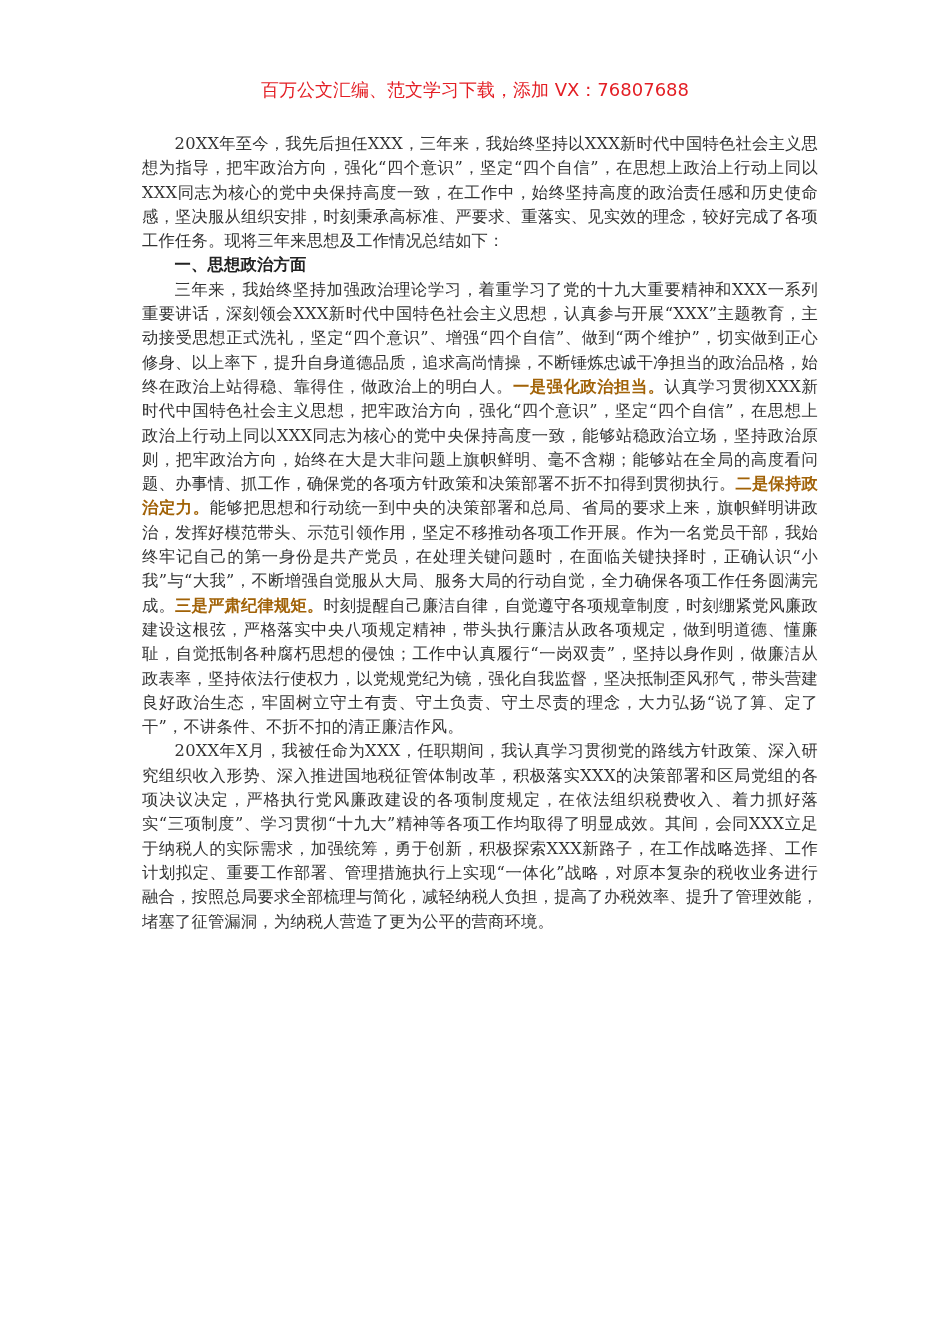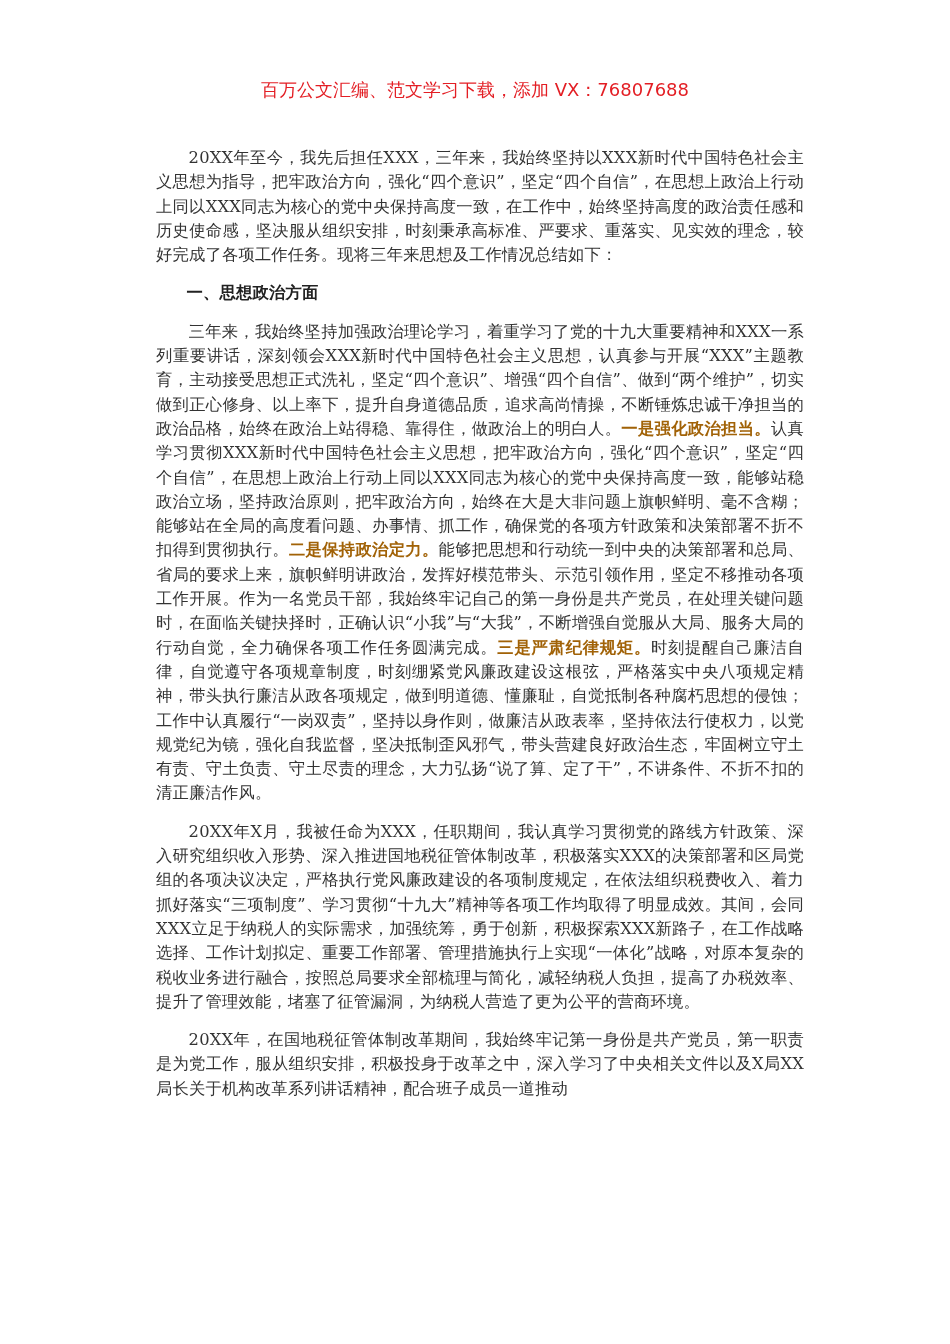--- a/index.html
+++ b/index.html
@@ -9,35 +9,34 @@
     position: absolute; left: 0; top: 66px; width: 950px; text-align: center;
     color: #e31e24; font-family: "DejaVu Sans", "Liberation Sans", sans-serif;
     font-size: 18px; line-height: 28px; letter-spacing: 0px;
   }
   .body {
     position: absolute; left: 142px; top: 122px; width: 676px;
     font-family: "DejaVu Serif", "Liberation Serif", serif;
     font-size: 16.3px; line-height: 24.3px; color: #333333;
     text-align: justify; letter-spacing: 0.2px;
   }
-  .body p { margin: 14px; text-indent: 2em; }
+  .body p { margin: 0; text-indent: 2em; }
   .body h2 {
-    margin: 12px; text-indent: 2em; font-size: 16.3px; line-height: 24.3px;
+    margin: 0; text-indent: 2em; font-size: 16.3px; line-height: 24.3px;
     font-weight: bold; color: #222; font-family: "DejaVu Sans", "Liberation Sans", sans-serif;
   }
   .b { font-weight: bold; color: #a16207; font-family: "DejaVu Sans", "Liberation Sans", sans-serif; }
 </style>
 </head>
 <body>
 
 <div class="page">
   <div class="banner">百万公文汇编、范文学习下载，添加 VX：76807688</div>
 
   <div class="body">
     <p>20XX年至今，我先后担任XXX，三年来，我始终坚持以XXX新时代中国特色社会主义思想为指导，把牢政治方向，强化“四个意识”，坚定“四个自信”，在思想上政治上行动上同以XXX同志为核心的党中央保持高度一致，在工作中，始终坚持高度的政治责任感和历史使命感，坚决服从组织安排，时刻秉承高标准、严要求、重落实、见实效的理念，较好完成了各项工作任务。现将三年来思想及工作情况总结如下：</p>
 
     <h2>一、思想政治方面</h2>
     <p><span>三年来，我始终坚持加强政治理论学习，着重学习了党的十九大重要精神和XXX一系列重要讲话，深刻领会XXX新时代中国特色社会主义思想，认真参与开展“XXX”主题教育，主动接受思想正式洗礼，坚定“四个意识”、增强“四个自信”、做到“两个维护”，切实做到正心修身、以上率下，提升自身道德品质，追求高尚情操，不断锤炼忠诚干净担当的政治品格，始终在政治上站得稳、靠得住，做政治上的明白人。</span><span class="b">一是强化政治担当。</span><span>认真学习贯彻XXX新时代中国特色社会主义思想，把牢政治方向，强化“四个意识”，坚定“四个自信”，在思想上政治上行动上同以XXX同志为核心的党中央保持高度一致，能够站稳政治立场，坚持政治原则，把牢政治方向，始终在大是大非问题上旗帜鲜明、毫不含糊；能够站在全局的高度看问题、办事情、抓工作，确保党的各项方针政策和决策部署不折不扣得到贯彻执行。</span><span class="b">二是保持政治定力。</span><span>能够把思想和行动统一到中央的决策部署和总局、省局的要求上来，旗帜鲜明讲政治，发挥好模范带头、示范引领作用，坚定不移推动各项工作开展。作为一名党员干部，我始终牢记自己的第一身份是共产党员，在处理关键问题时，在面临关键抉择时，正确认识“小我”与“大我”，不断增强自觉服从大局、服务大局的行动自觉，全力确保各项工作任务圆满完成。</span><span class="b">三是严肃纪律规矩。</span><span>时刻提醒自己廉洁自律，自觉遵守各项规章制度，时刻绷紧党风廉政建设这根弦，严格落实中央八项规定精神，带头执行廉洁从政各项规定，做到明道德、懂廉耻，自觉抵制各种腐朽思想的侵蚀；工作中认真履行“一岗双责”，坚持以身作则，做廉洁从政表率，坚持依法行使权力，以党规党纪为镜，强化自我监督，坚决抵制歪风邪气，带头营建良好政治生态，牢固树立守土有责、守土负责、守土尽责的理念，大力弘扬“说了算、定了干”，不讲条件、不折不扣的清正廉洁作风。</span></p>
 
     <p>20XX年X月，我被任命为XXX，任职期间，我认真学习贯彻党的路线方针政策、深入研究组织收入形势、深入推进国地税征管体制改革，积极落实XXX的决策部署和区局党组的各项决议决定，严格执行党风廉政建设的各项制度规定，在依法组织税费收入、着力抓好落实“三项制度”、学习贯彻“十九大”精神等各项工作均取得了明显成效。其间，会同XXX立足于纳税人的实际需求，加强统筹，勇于创新，积极探索XXX新路子，在工作战略选择、工作计划拟定、重要工作部署、管理措施执行上实现“一体化”战略，对原本复杂的税收业务进行融合，按照总局要求全部梳理与简化，减轻纳税人负担，提高了办税效率、提升了管理效能，堵塞了征管漏洞，为纳税人营造了更为公平的营商环境。</p>
-    <p>20XX年，在国地税征管体制改革期间，我始终牢记第一身份是共产党员，第一职责是为党工作，服从组织安排，积极投身于改革之中，深入学习了中央相关文件以及X局XX局长关于机构改革系列讲话精神，配合班子成员一道推动</p>
   </div>
 </div>
 
 </body></html>

